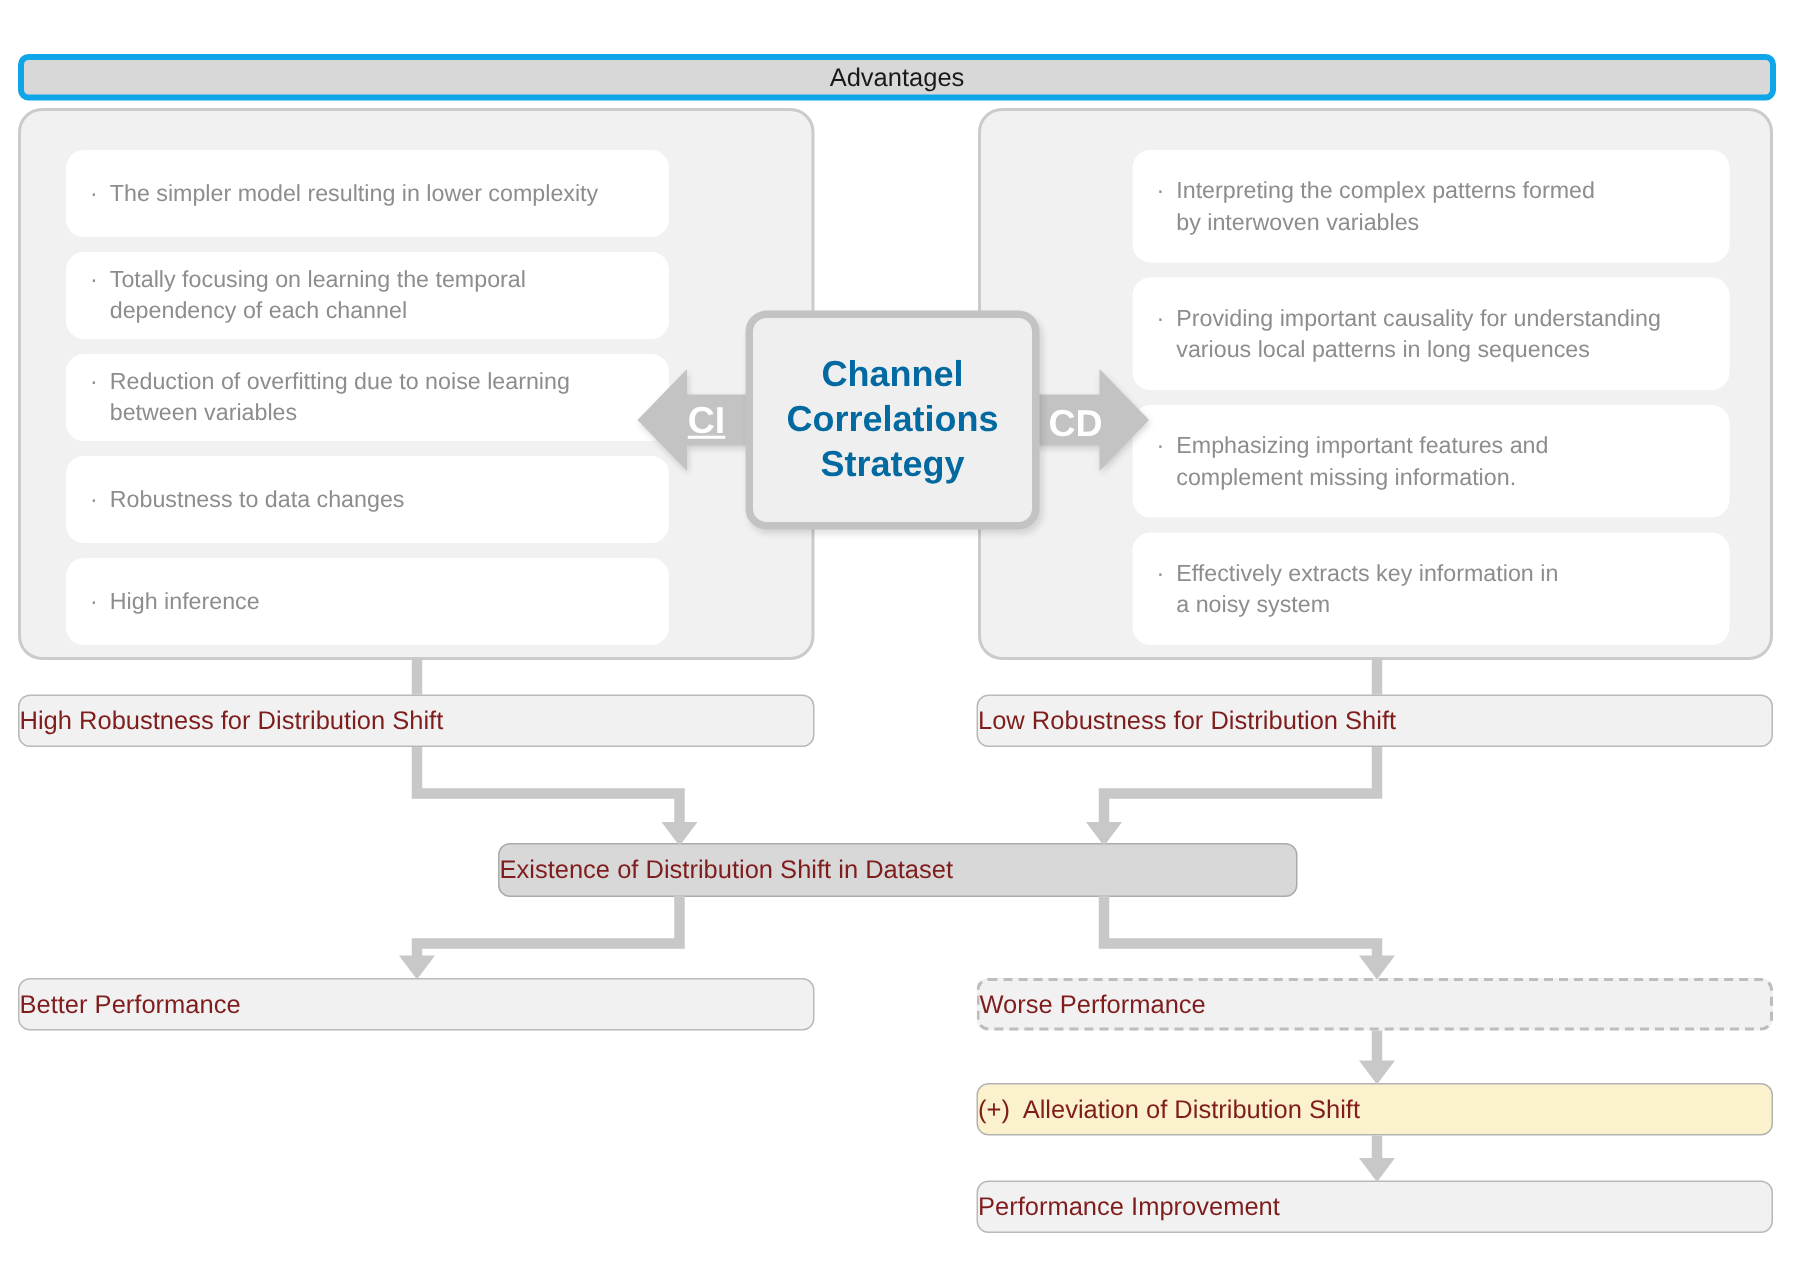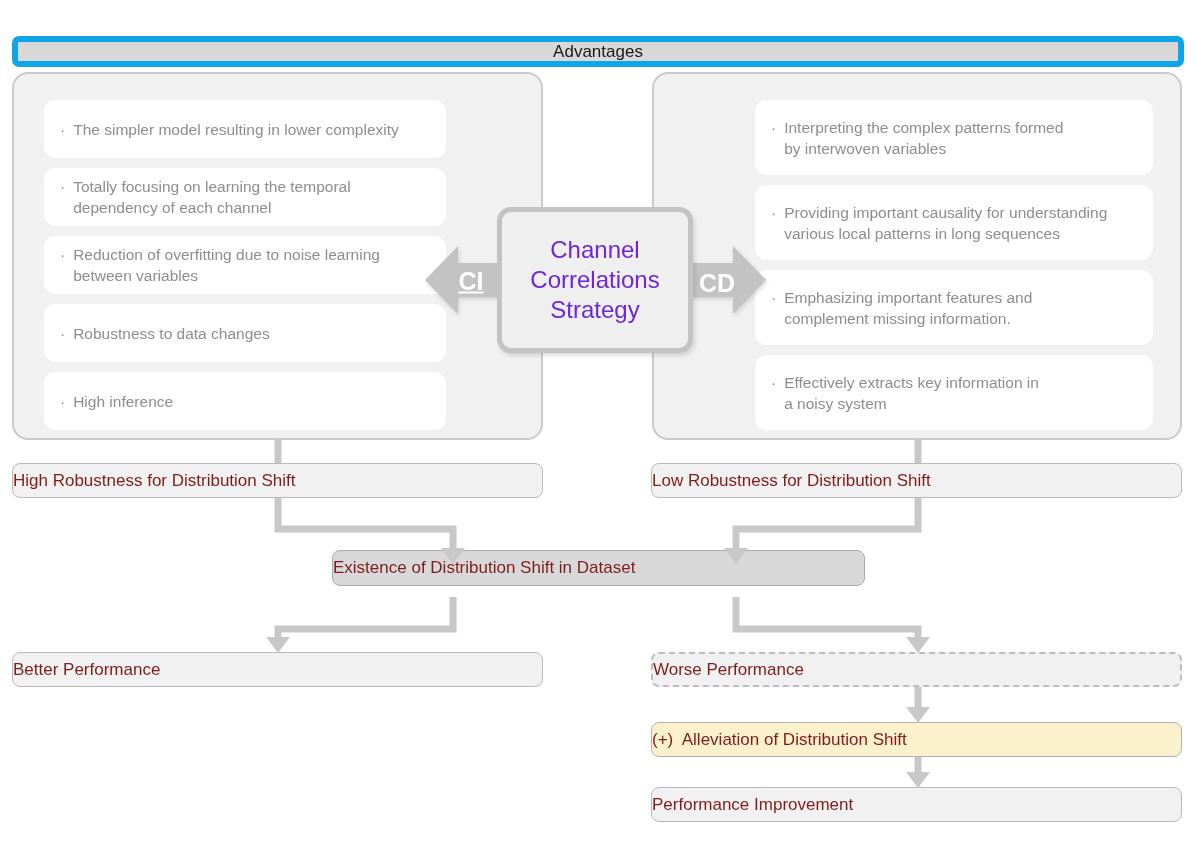--- a/index.html
+++ b/index.html
@@ -3,21 +3,21 @@
 <meta charset="utf-8">
 <style>
   html,body{margin:0;padding:0;background:#fff;}
   .page{
     position:relative;width:1196px;height:858px;background:#ffffff;
     font-family:"Liberation Sans",sans-serif;overflow:hidden;
   }
   
   .adv-bar{
     position:absolute;left:12px;top:36px;width:1172px;height:31px;
-    background:#d8d8d8;border:6px solid #0ea5e9;border-radius:7px;
+    background:#d8d8d8;border:4px solid #0ea5e9;border-radius:7px;
     box-sizing:border-box;display:flex;align-items:center;justify-content:center;
     font-size:17px;color:#1a1a1a;z-index:1;
   }
   
   .panel{
     position:absolute;top:72px;width:531px;height:368px;
     background:#f1f1f1;border:2px solid #cbcbcb;border-radius:16px;
     box-sizing:border-box;z-index:1;
   }
   .panel.left{left:12px;}
@@ -36,21 +36,21 @@
   .panel.left  .card.c0{top:26px;}  .panel.left .card.c1{top:94px;}
   .panel.left  .card.c2{top:162px;} .panel.left .card.c3{top:230px;}
   .panel.left  .card.c4{top:298px;}
   .panel.right .card.c0{top:26px;}  .panel.right .card.c1{top:111px;}
   .panel.right .card.c2{top:196px;} .panel.right .card.c3{top:281px;}
   
   .center-box{
     position:absolute;left:497px;top:207px;width:196px;height:146px;
     background:#efefef;border:5px solid #c3c3c3;border-radius:14px;
     box-sizing:border-box;display:flex;align-items:center;justify-content:center;
-    text-align:center;font-size:24px;font-weight:normal;color:#6d28d9;
+    text-align:center;font-size:24px;font-weight:bold;color:#0369a1;
     line-height:30px;white-space:pre-line;z-index:3;
     box-shadow:2px 3px 4px rgba(0,0,0,0.12);
   }
   .arrow-label{
     position:absolute;z-index:3;color:#ffffff;font-weight:bold;font-size:25px;
     transform:translate(-50%,-50%);
   }
   .arrow-label.ci{left:471px;top:281px;text-decoration:underline;}
   .arrow-label.cd{left:717px;top:283px;}
   
@@ -58,21 +58,21 @@
   .big-arrows{filter:drop-shadow(1px 2px 2px rgba(0,0,0,0.15));}
   
   .bar{
     position:absolute;height:35px;border-radius:8px;box-sizing:border-box;
     background:#f1f1f1;border:1.5px solid #b9b9b9;
     display:flex;align-items:center;justify-content:flex-start;
     font-size:17px;color:#7f1d1d;z-index:1;
   }
   .bar.high{left:12px;top:463px;width:531px;}
   .bar.low{left:651px;top:463px;width:531px;}
-  .bar.existence{left:332px;top:550px;width:533px;height:36px;background:#d8d8d8;border-color:#ababab;}
+  .bar.existence{left:332px;top:562px;width:533px;height:36px;background:#d8d8d8;border-color:#ababab;}
   .bar.better{left:12px;top:652px;width:531px;}
   .bar.worse{left:651px;top:652px;width:531px;border:2px dashed #bdbdbd;}
   .bar.alleviation{left:651px;top:722px;width:531px;background:#fcf1cd;border-color:#b3b3b3;white-space:pre;}
   .bar.improvement{left:651px;top:787px;width:531px;}
 </style>
 </head>
 <body>
 
 <div class="page">
 

